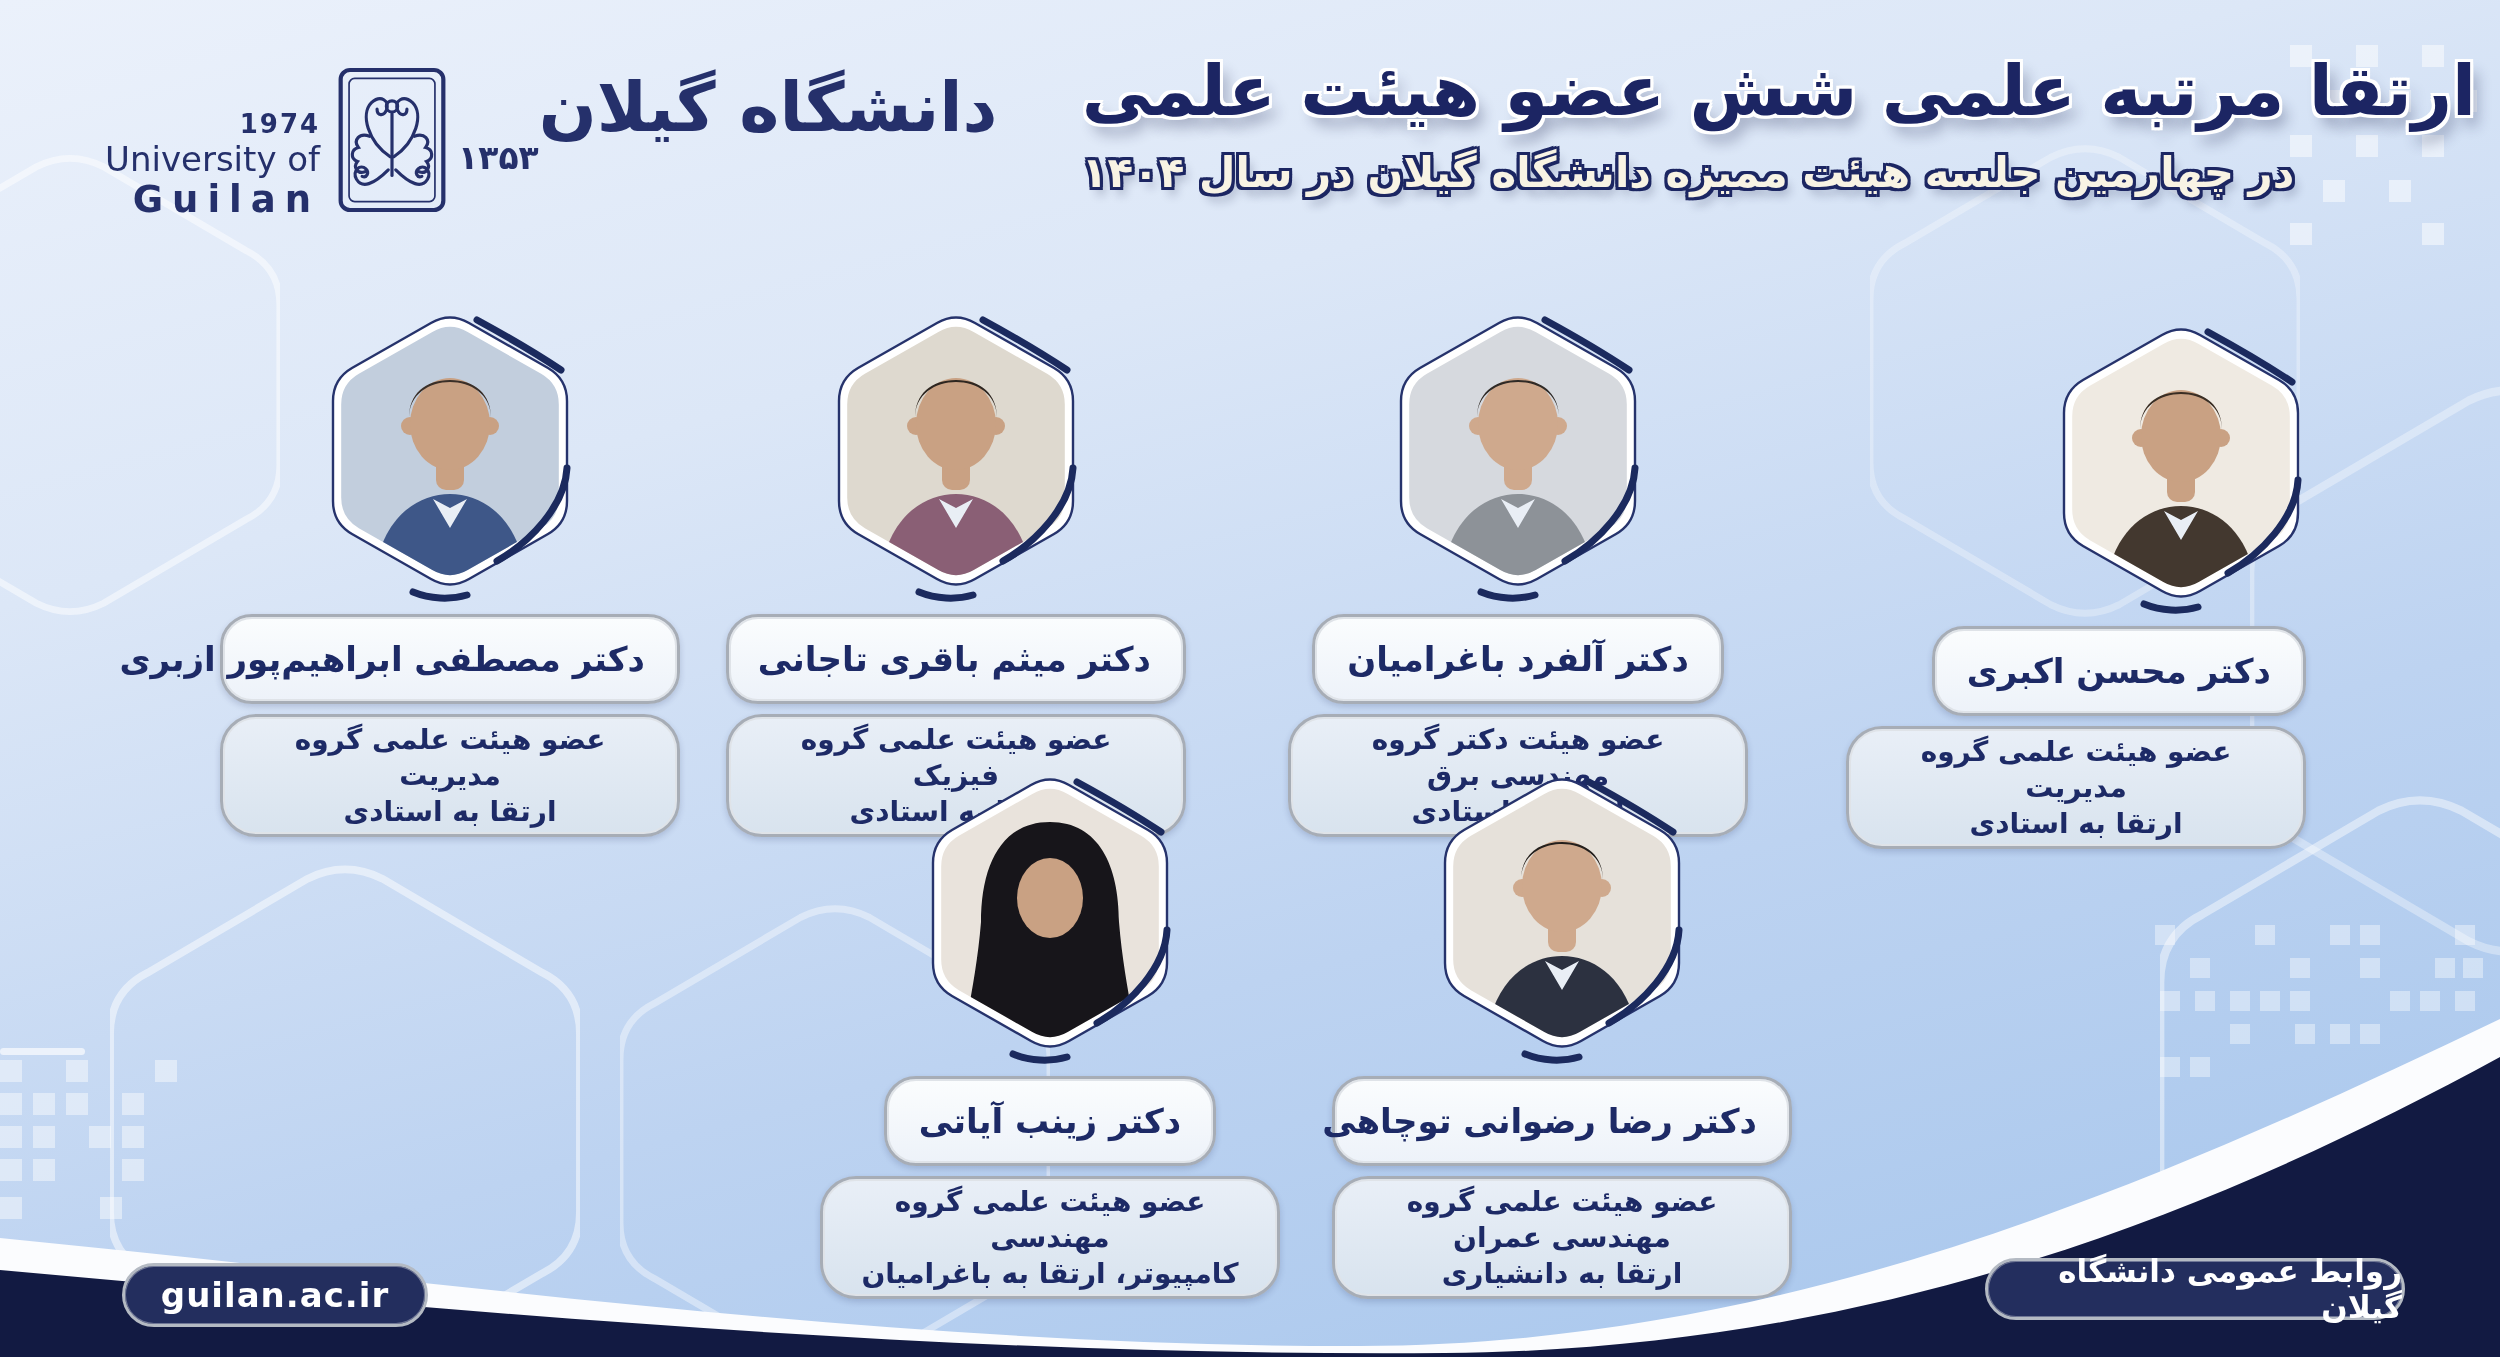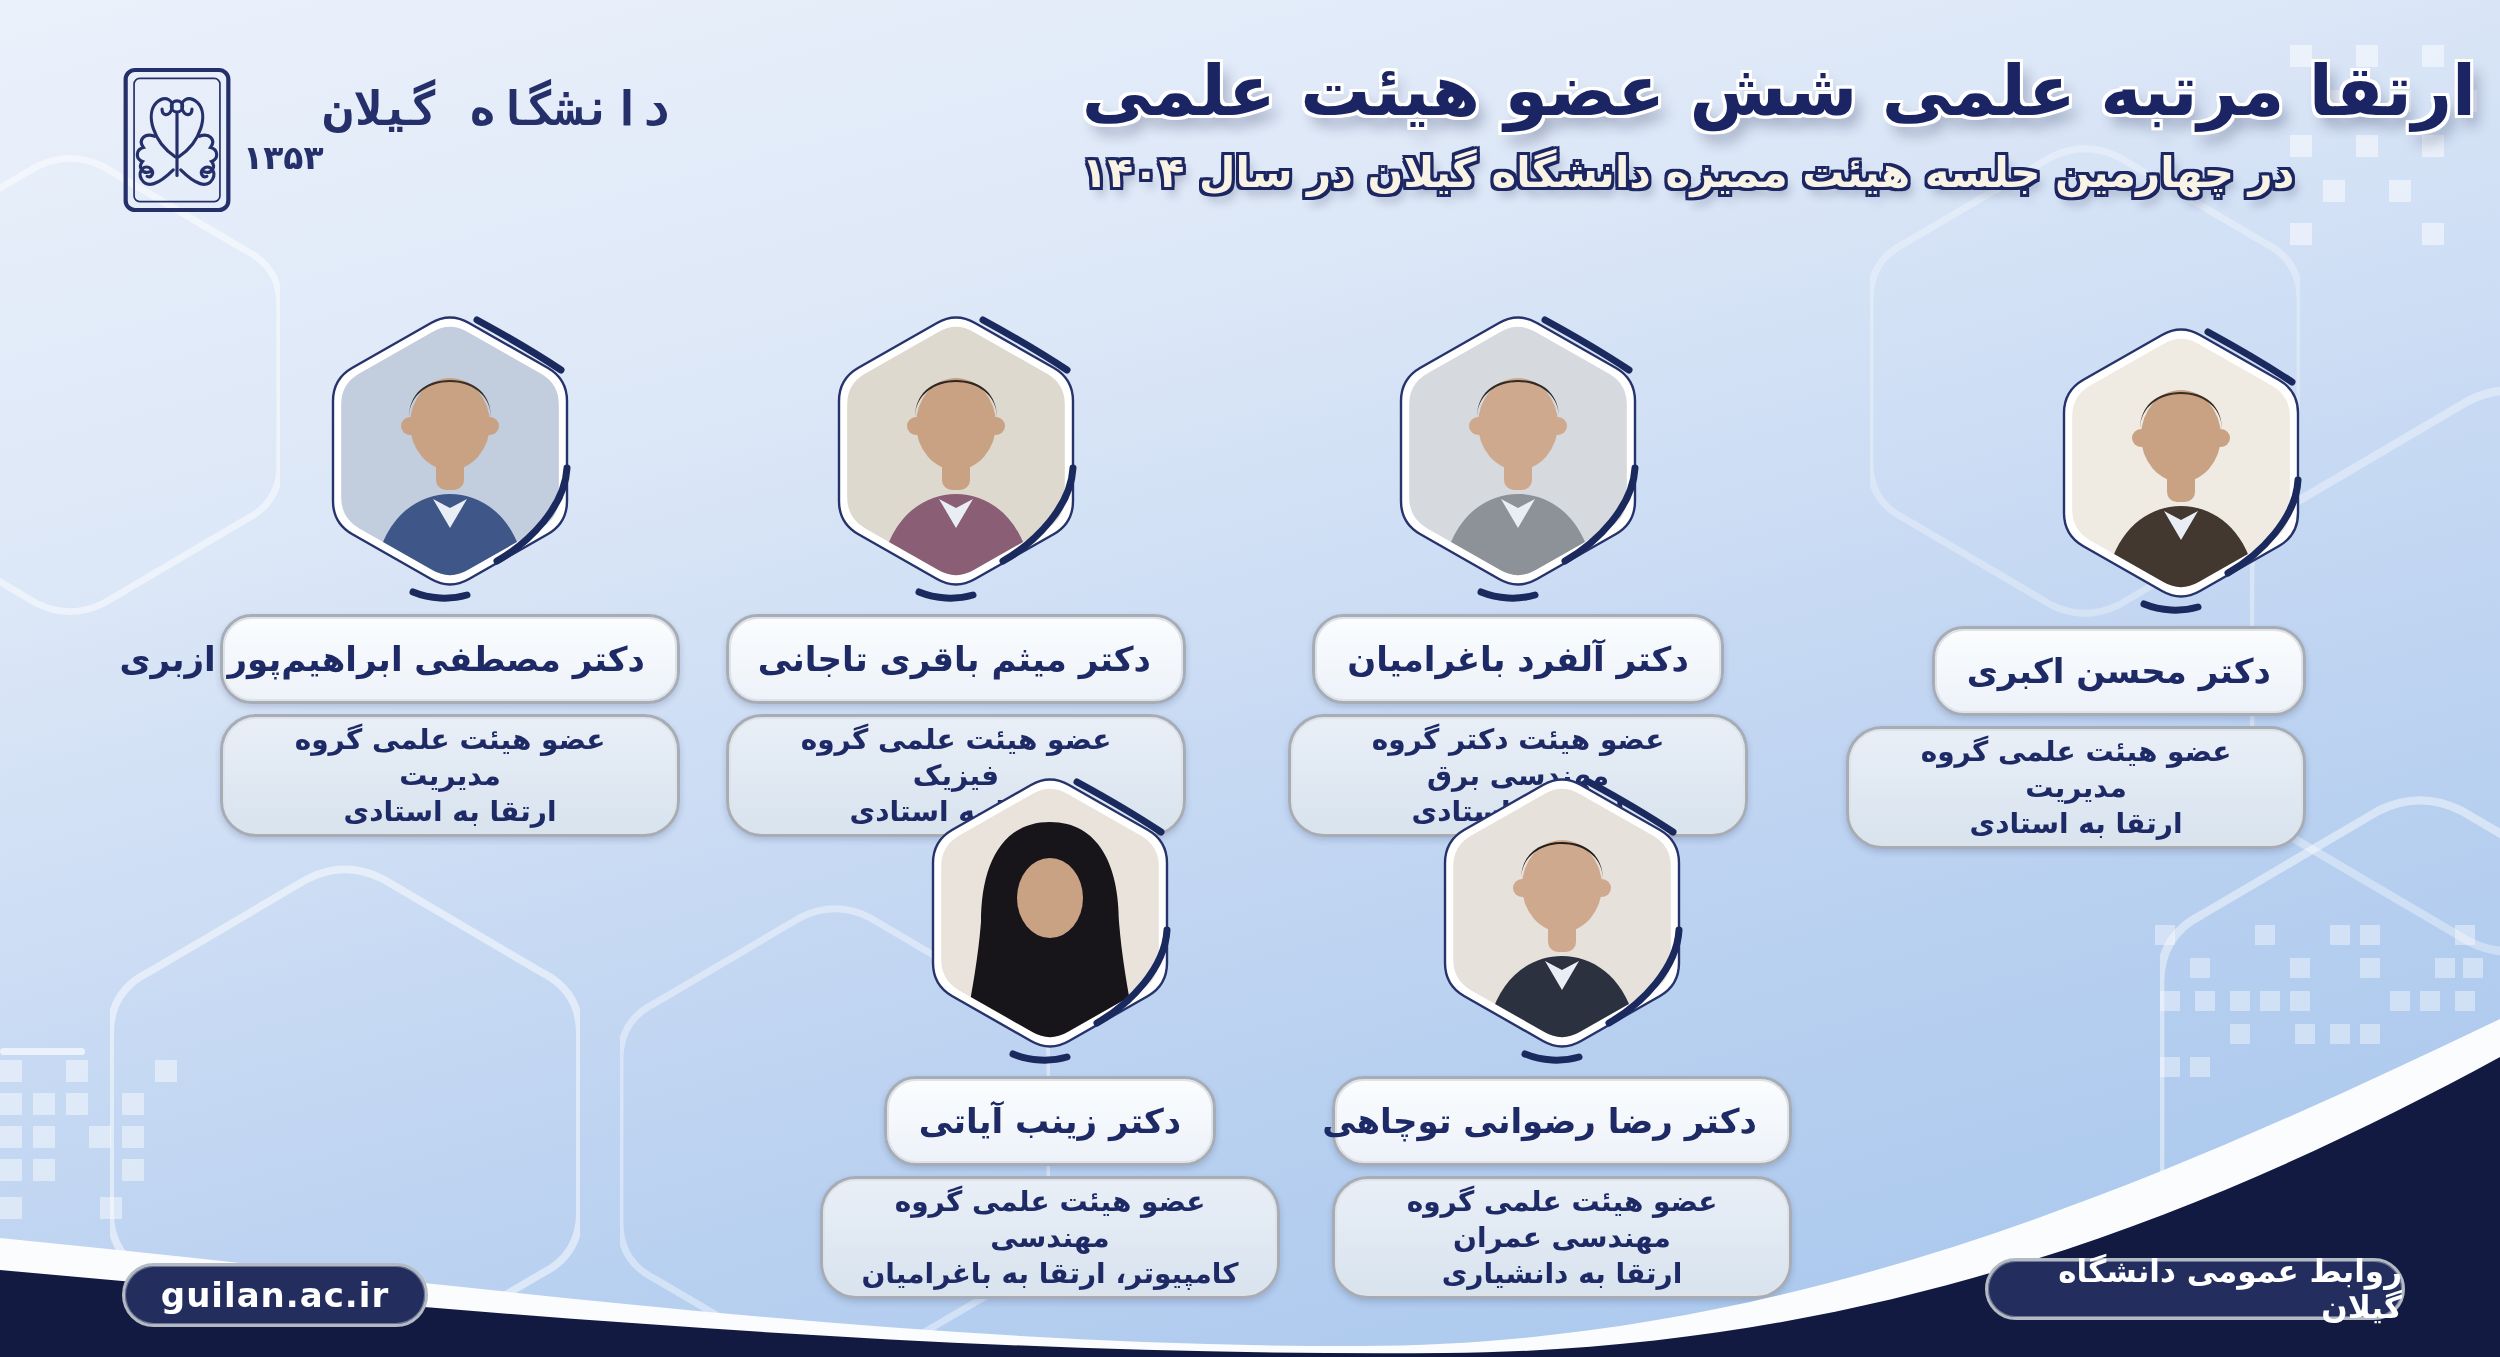--- a/index.html
+++ b/index.html
@@ -14,21 +14,21 @@
   .px-sq{ fill:#ffffff; }
   .decor-dash{ position:absolute; background:rgba(255,255,255,.65); border-radius:4px; }
   
   .logo{ position:absolute; left:105px; top:52px; display:flex; align-items:flex-start; color:#25306b; }
   .logo-en{ text-align:right; margin-top:58px; line-height:1.15; }
   .logo-year-en{ font-size:26px; font-weight:bold; letter-spacing:2px; }
   .logo-line1{ font-size:34px; }
   .logo-line2{ font-size:37px; font-weight:bold; letter-spacing:9px; }
   .emblem{ width:112px; height:156px; margin:10px 10px 0 16px; }
   .logo-year-fa{ font-size:33px; font-weight:bold; margin-top:86px; }
-  .logo-name-fa{ font-size:48px; font-weight:bold; direction:rtl; margin:28px 10px 0 0; letter-spacing:-2px;font-family:Liberation Mono, monospace; }
+  .logo-name-fa{ font-size:68px; font-weight:bold; direction:rtl; margin:16px 10px 0 0; letter-spacing:-2px; }
   
   .titles{ position:absolute; top:46px; right:24px; text-align:left; direction:rtl; }
   .main-title{
     font-size:70px; font-weight:bold; color:#1c2563; line-height:1.3;
     text-shadow:-3px -3px 0 #fff,-3px 0 0 #fff,-3px 3px 0 #fff,0 -3px 0 #fff,0 3px 0 #fff,
                  3px -3px 0 #fff,3px 0 0 #fff,3px 3px 0 #fff, 7px 11px 14px rgba(19,27,68,.30);
   }
   .sub-title{
     margin-top:10px; font-size:42px; font-weight:bold; color:#f8f3e4; line-height:1.25;
     text-shadow:-3px -3px 0 #1c2662,-3px 0 0 #1c2662,-3px 3px 0 #1c2662,0 -3px 0 #1c2662,
@@ -148,20 +148,25 @@
         <rect x="132" y="90" width="22" height="22"></rect>
     <rect x="33" y="135" width="22" height="22"></rect>
         <rect x="99" y="135" width="22" height="22"></rect>
     <rect x="0" y="178" width="22" height="22"></rect>
         <rect x="132" y="178" width="22" height="22"></rect>
       </g>
   </svg>
   <div class="decor-dash" style="left:0;top:1048px;width:85px;height:7px;"></div>
 
   <div class="logo">
+    <div class="logo-en">
+      <div class="logo-year-en">1974</div>
+      <div class="logo-line1">University of</div>
+      <div class="logo-line2">Guilan</div>
+    </div>
     <svg class="emblem" viewBox="0 0 120 160">
       <rect x="5" y="5" width="110" height="150" rx="10" fill="none" stroke="#25306b" stroke-width="4.5"></rect>
       <rect x="14" y="14" width="92" height="132" rx="6" fill="none" stroke="#25306b" stroke-width="1.8"></rect>
       <g fill="none" stroke="#25306b" stroke-width="3.4" stroke-linecap="round">
         <path d="M60,52 L60,118"></path>
         <circle cx="60" cy="44" r="6"></circle>
         <path d="M58,98 C34,82 26,52 38,40 C48,31 58,38 54,48 C51,55 44,54 44,47"></path>
         <path d="M62,98 C86,82 94,52 82,40 C72,31 62,38 66,48 C69,55 76,54 76,47"></path>
         <path d="M56,112 C40,128 28,132 22,122 C17,113 26,105 32,111 C36,115 33,121 28,119"></path>
         <path d="M64,112 C80,128 92,132 98,122 C103,113 94,105 88,111 C84,115 87,121 92,119"></path>

